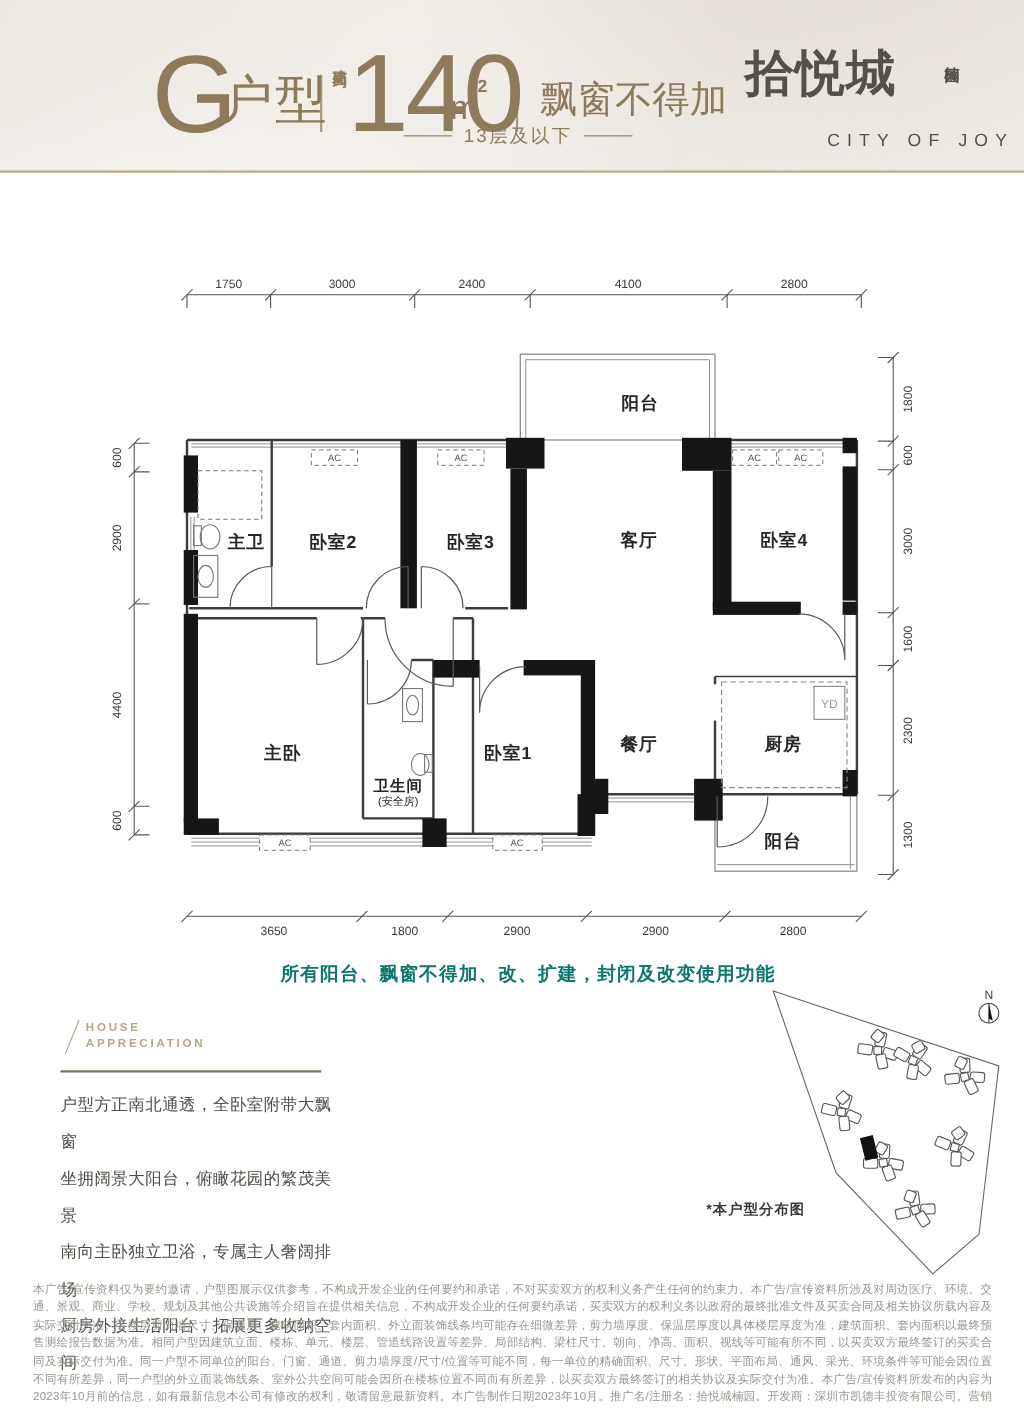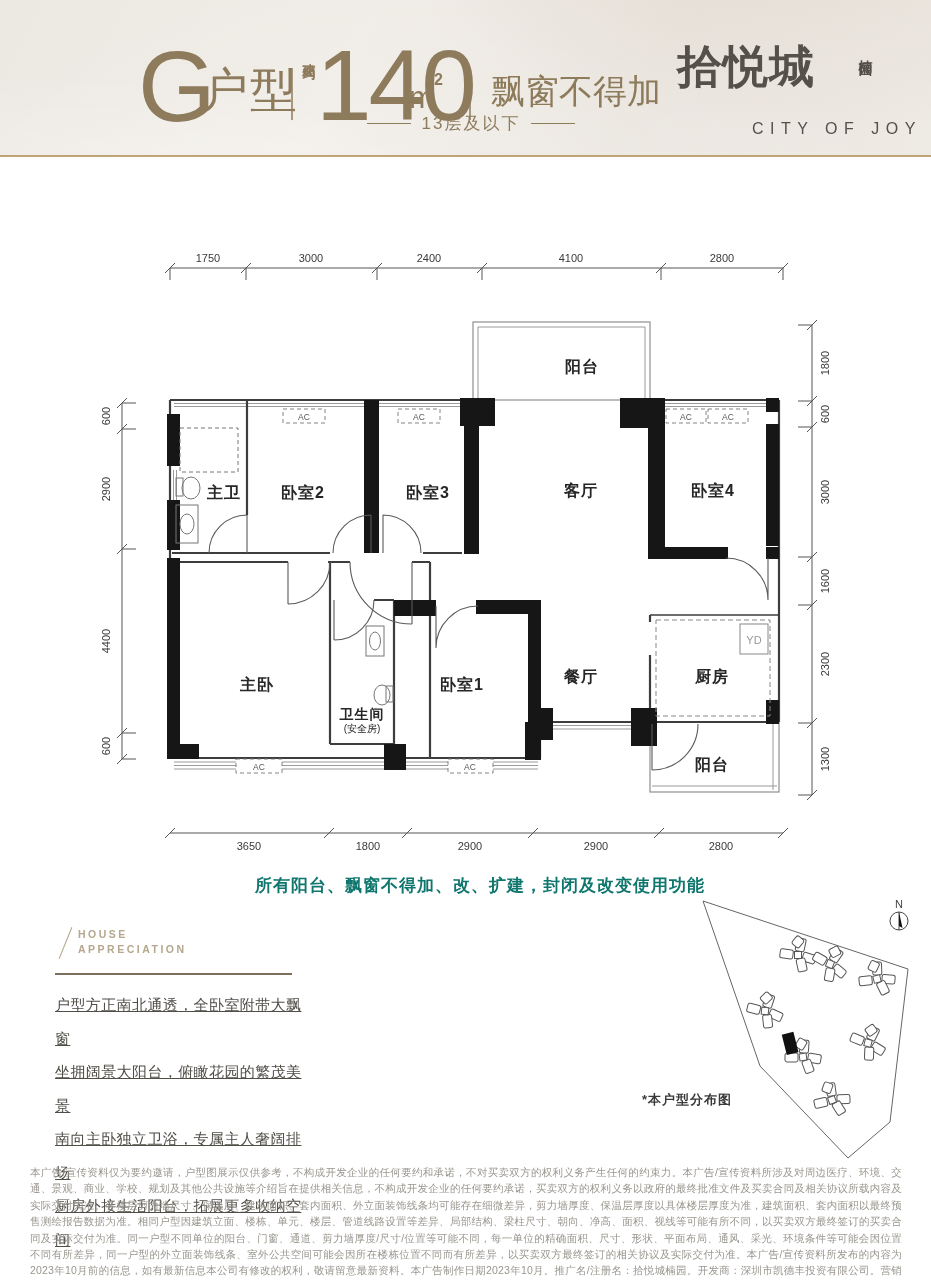--- a/index.html
+++ b/index.html
@@ -39,21 +39,21 @@
   .note{position:absolute;left:140px;top:874px;width:680px;text-align:center;
         font-size:17px;font-weight:700;color:#0f766e;letter-spacing:1px;}
   
   .appre{position:absolute;left:55px;top:922px;width:260px;}
   .appre-head{display:flex;align-items:flex-start;}
   .appre-title{font-size:35px;font-weight:600;color:#a18753;letter-spacing:2px;line-height:1.15;}
   .appre-slash{width:1px;height:34px;background:#b5a78d;transform:rotate(22deg);margin:4px 12px 0 10px;}
   .appre-en{font-size:10.5px;color:#b5a78d;letter-spacing:2.5px;line-height:15px;margin-top:5px;font-weight:600;}
   .appre-rule{width:237px;height:2px;background:#7d6f5c;margin-top:13px;}
   .appre-lines{margin-top:13px;}
-  .appre-lines p{margin:0;font-size:15px;color:#514e48;line-height:33.5px;letter-spacing:.4px;text-decoration:underline;}
+  .appre-lines p{margin:0;font-size:15px;color:#514e48;line-height:33.5px;letter-spacing:.4px;}
   
   .sitemap-svg{position:absolute;left:625px;top:888px;}
   .smcaption{font-size:13px;fill:#3a3a3a;font-weight:600;letter-spacing:1px;}
   .ntxt{font-size:11px;fill:#444;}
   
   .disclaimer{position:absolute;left:30px;top:1164px;width:872px;
     font-size:10.5px;line-height:16.4px;color:#9a968f;text-align:justify;letter-spacing:.2px;}
 </style>
 </head>
 <body>

